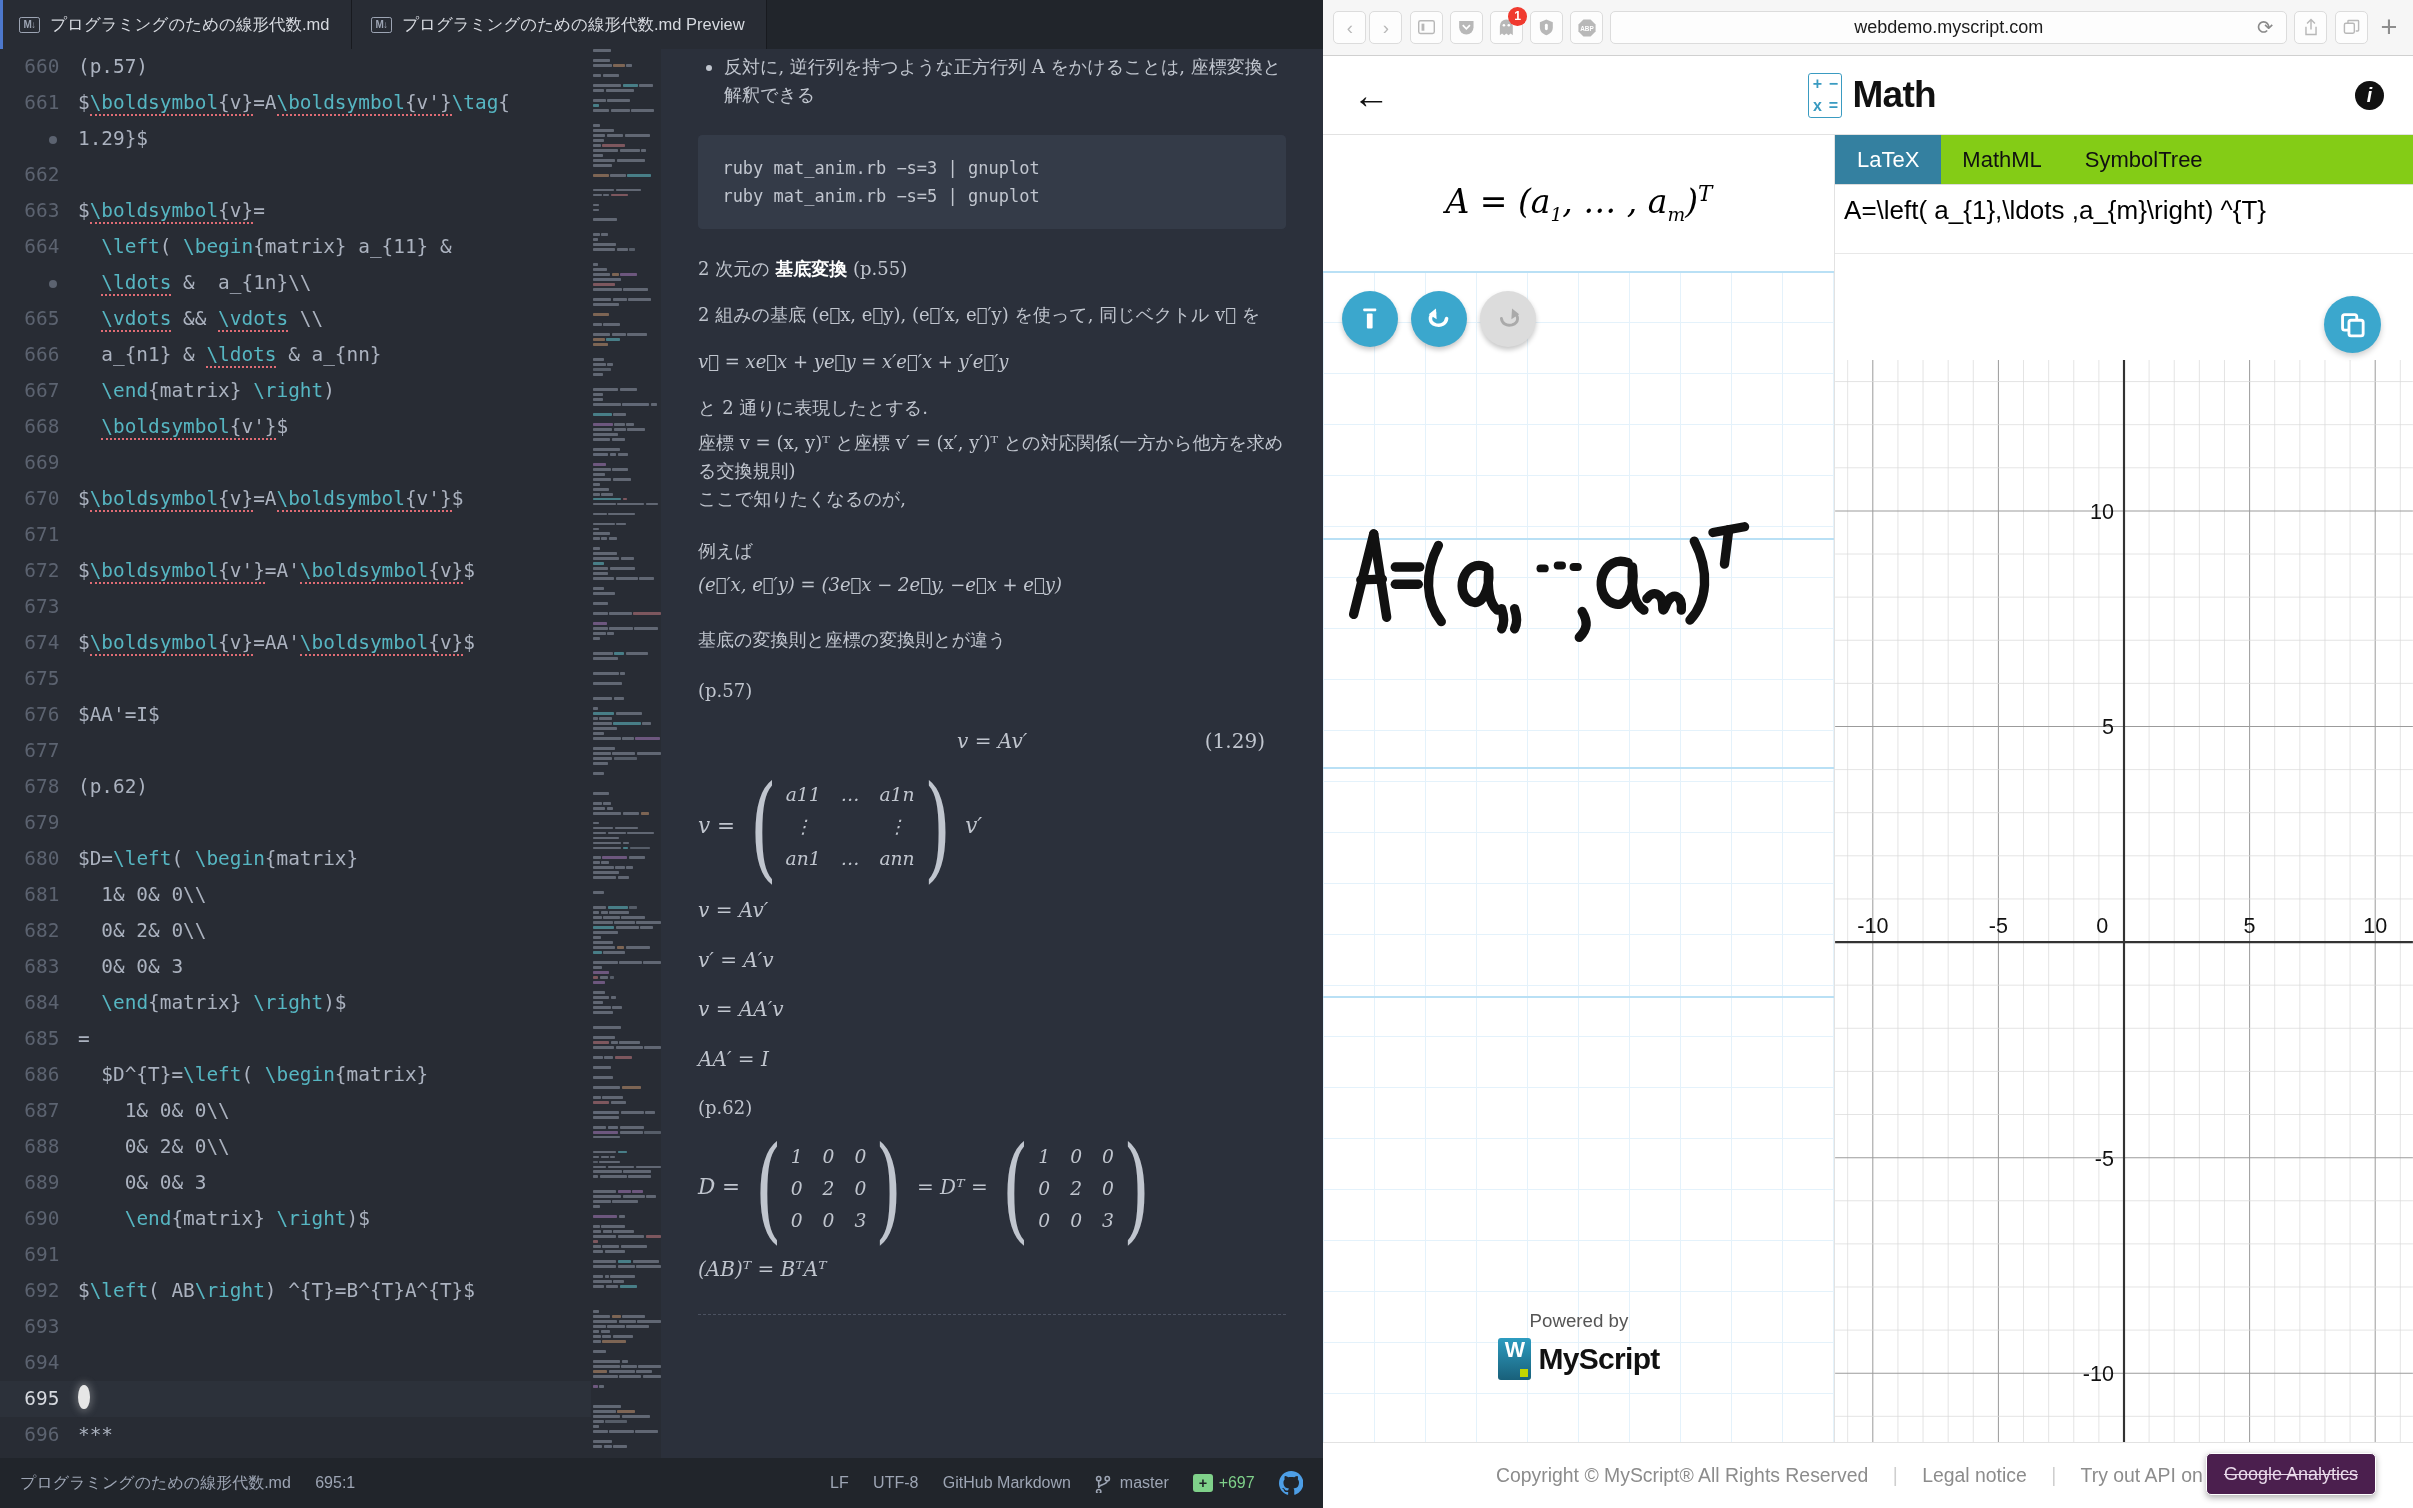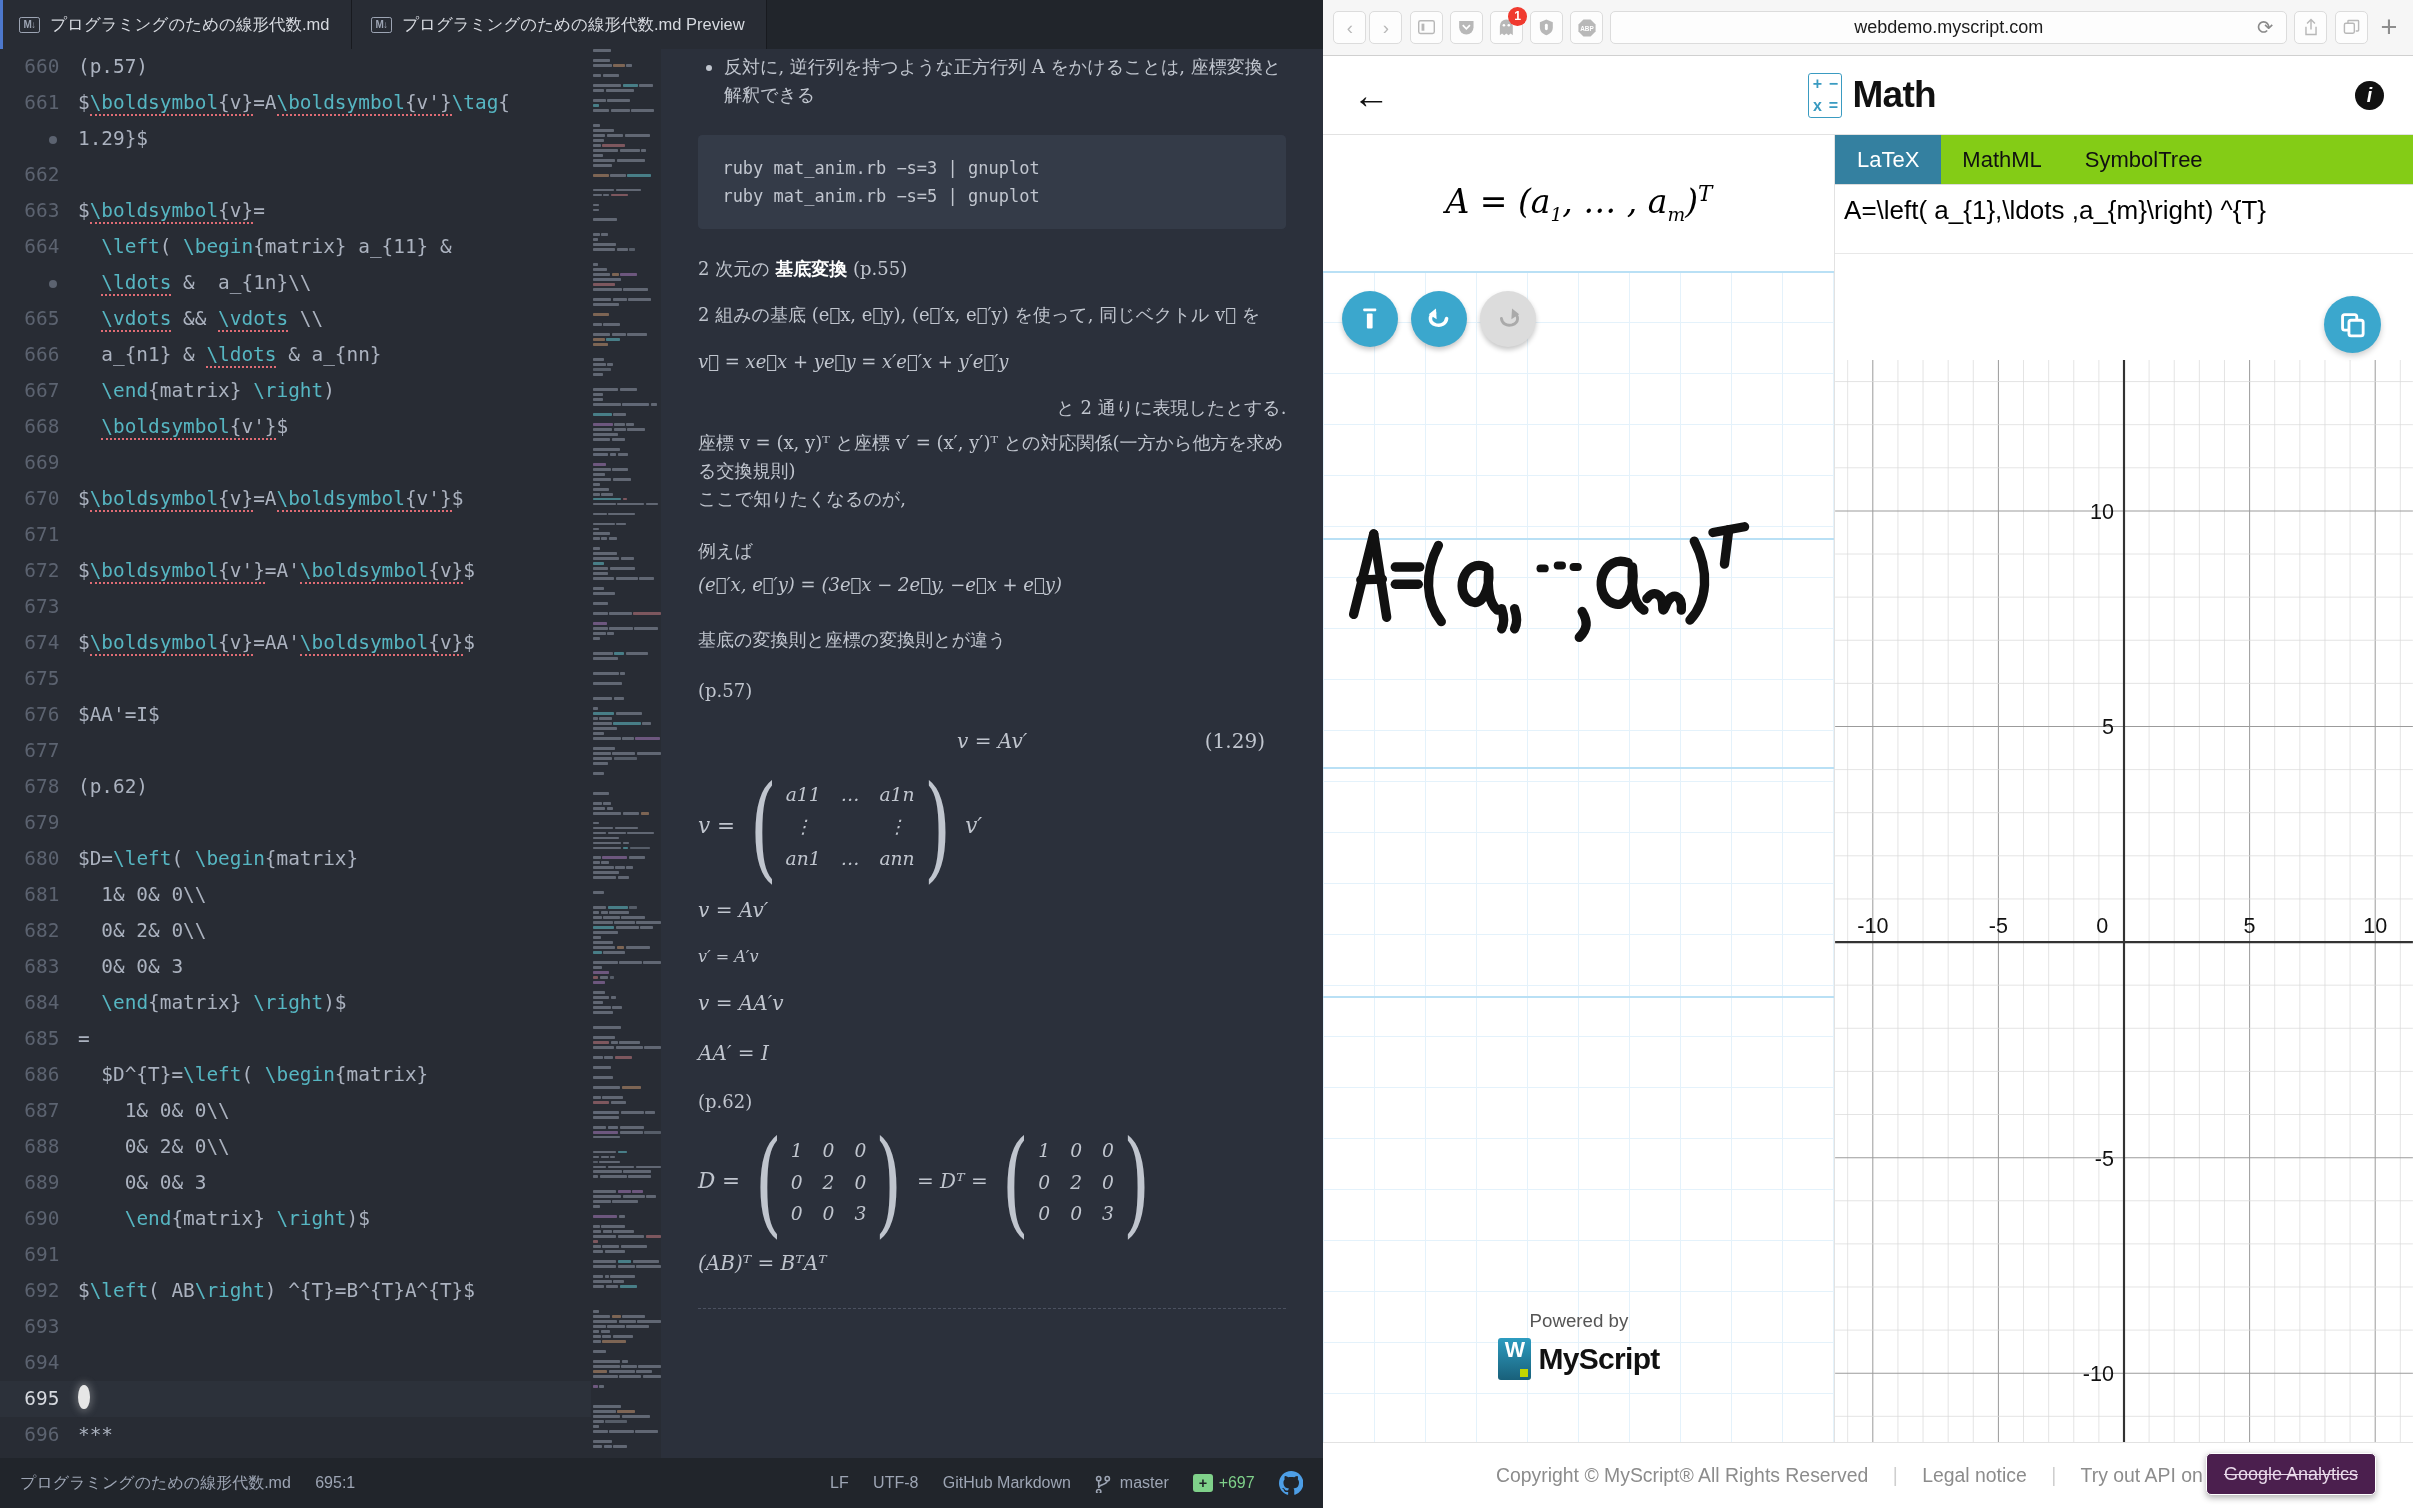--- a/index.html
+++ b/index.html
@@ -1285,21 +1285,21 @@
 
           <div class="codeblock">ruby mat_anim.rb −s=3 | gnuplot
 ruby mat_anim.rb −s=5 | gnuplot</div>
 
           <div class="pline">
             <span>2 次元の </span><span class="strong">基底変換</span><span> (p.55)</span>
           </div>
 
           <div class="pline">2 組みの基底 (e⃗x, e⃗y), (e⃗′x, e⃗′y) を使って,  同じベクトル v⃗ を</div>
           <div class="pline math">v⃗ = xe⃗x + ye⃗y = x′e⃗′x + y′e⃗′y</div>
-          <div class="pline" style="margin-bottom:0;text-align:right;">と 2 通りに表現したとする.</div>
+          <div class="pline" style="margin-bottom:0;">と 2 通りに表現したとする.</div>
           <div class="pline" style="margin:7.2px 0 0;">座標 v = (x, y)ᵀ と座標 v′ = (x′, y′)ᵀ との対応関係(一方から他方を求める交換規則)</div>
           <div class="pline" style="margin:0;">ここで知りたくなるのが,</div>
           <div class="pline" style="margin:24.4px 0 0;">例えば</div>
           <div class="pline math" style="margin:5.7px 0 0;">(e⃗′x, e⃗′y) = (3e⃗x − 2e⃗y, −e⃗x + e⃗y)</div>
           <div class="pline" style="margin:27px 0 0;">基底の変換則と座標の変換則とが違う</div>
 
           <div class="pline" style="margin:23px 0 0;">(p.57)</div>
 
           <div class="mathblock">
             <span class="math" style="font-size:20px;">v = Av′</span>
@@ -1320,21 +1320,21 @@
                   <span>an1</span>
                   <span>…</span>
                   <span>ann</span>
                 </span>
               <span class="par tall">)</span>
             </span>
             <span class="math" style="font-size:21.5px;">v′</span>
           </div>
 
           <div class="pline math" style="font-size:20px;">v = Av′</div>
-          <div class="pline math" style="font-size:16px;">v′ = A′v</div>
+          <div class="pline math" style="font-size:20px;">v′ = A′v</div>
           <div class="pline math" style="font-size:20px;">v = AA′v</div>
           <div class="pline math" style="font-size:20px;">AA′ = I</div>
 
           <div class="pline">(p.62)</div>
 
           <div style="margin:13px 0 0;">
             <span class="math" style="font-size:21.5px;">D =</span>
             <span class="matrix-wrap">
               <span class="par tall">(</span>
               <span class="mtx" id="matrix-d-left" style="grid-template-columns:repeat(3,auto);font-size:18.7px;">

